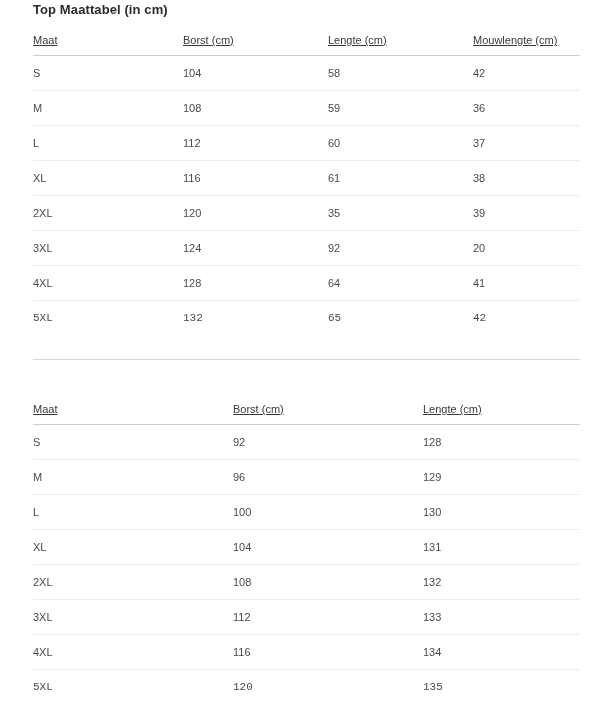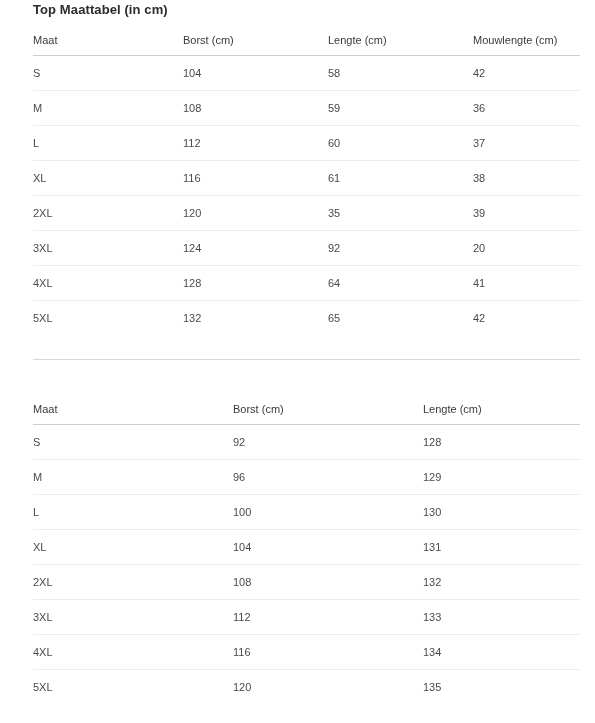--- a/index.html
+++ b/index.html
@@ -41,34 +41,36 @@
   }
 
   .size-table th {
     text-align: left;
     font-weight: normal;
     color: #3a3a3a;
     font-size: 11px;
     padding: 0 0 9px 0;
     border-bottom: 1px solid #cfcfcf;
     vertical-align: bottom;
+    text-decoration: underline;
   }
 
   .size-table td {
     text-align: left;
     color: #4a4a4a;
     font-size: 11px;
     padding: 0;
     height: 34px;
     border-bottom: 1px solid #ededed;
     vertical-align: middle;
   }
 
   .size-table tbody tr:last-child td {
     border-bottom: none;
+    font-family: Liberation Mono, monospace;
   }
 
   
   #table-top colgroup col:nth-child(1) { width: 150px; }
   #table-top colgroup col:nth-child(2) { width: 145px; }
   #table-top colgroup col:nth-child(3) { width: 145px; }
   #table-top colgroup col:nth-child(4) { width: 107px; }
 
   
   #table-jurk colgroup col:nth-child(1) { width: 200px; }

